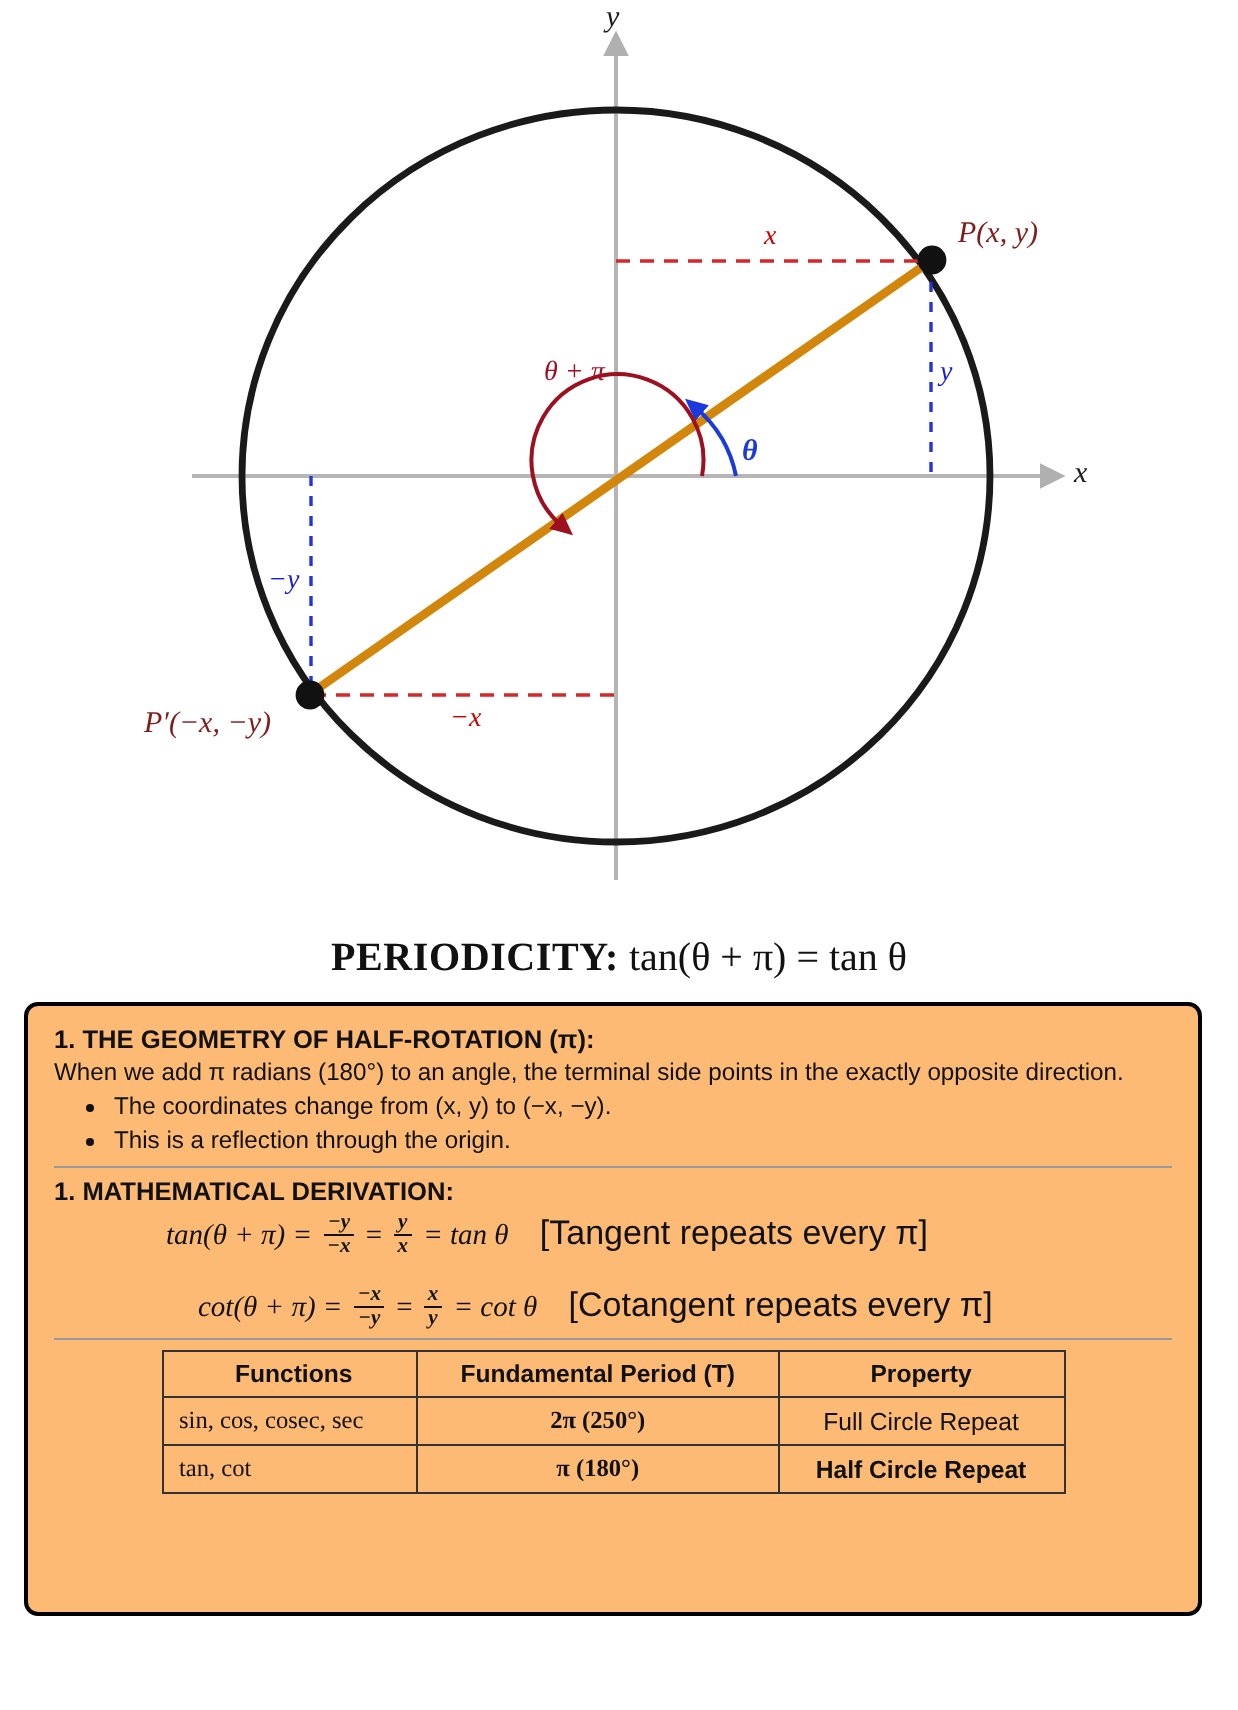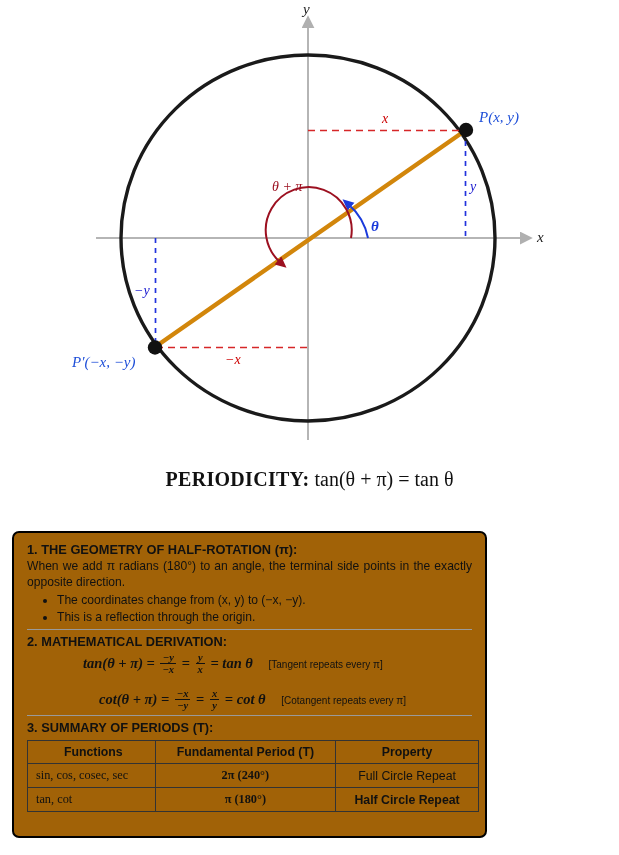--- a/index.html
+++ b/index.html
@@ -28,21 +28,21 @@
   }
 
   .math-label {
     position: absolute;
     font-family: "Liberation Serif", serif;
     font-style: italic;
     white-space: nowrap;
     line-height: 1;
   }
   .lbl-axis { font-size: 15px; color: #1a1a1a; }
-  .lbl-point { font-size: 15px; color: #1d4ed8; }
+  .lbl-point { font-size: 15px; color: #7f1d1d; }
   .lbl-red { font-size: 14px; color: #cc0000; }
   .lbl-blue { font-size: 14px; color: #1a1ad0; }
   .lbl-darkred { font-size: 14px; color: #9c1020; font-style: italic; }
   .lbl-theta { font-size: 15px; color: #1a3adb; font-weight: bold; }
 
   
   #periodicity-title {
     position: absolute;
     left: 0;
     top: 468px;
@@ -59,27 +59,27 @@
   }
   #periodicity-title .pt-eq {
     font-weight: normal;
   }
   .ital { font-style: italic; }
 
   
   #explanation-box {
     position: absolute;
     left: 12px;
-    top: 531px;
-    width: 475px;
+    top: 501px;
+    width: 589px;
     height: 307px;
     box-sizing: border-box;
     border: 2.5px solid #000000;
     border-radius: 7px;
-    background: #a16207;
+    background: #fdba74;
     padding: 9px 13px 6px 13px;
     font-family: "Liberation Sans", sans-serif;
     font-size: 12.1px;
     color: #111111;
   }
   .sec-head {
     font-weight: bold;
     font-size: 12.8px;
     margin: 0 0 1px 0;
     font-family: "Liberation Sans", sans-serif;
@@ -108,36 +108,36 @@
   }
   .formula-row {
     text-align: left;
     padding-left: 56px;
     font-family: "Liberation Serif", serif;
     font-size: 14.5px;
     margin-top: 4px;
     white-space: nowrap;
   }
   .formula-row.second { margin-top: 13px; padding-left: 72px; }
-  .fbold { font-weight: bold; text-align: center; }
+  .fbold { font-weight: normal; text-align: center; }
   .frac {
     display: inline-block;
     vertical-align: middle;
     text-align: center;
     font-size: 10.5px;
     line-height: 1.06;
     margin: 0 2px;
     position: relative;
     top: -1px;
   }
   .frac .num { display: block; border-bottom: 1.1px solid #111; padding: 0 2px; font-weight: bold; font-style: italic; }
   .frac .den { display: block; padding: 0 2px; font-weight: bold; font-style: italic; }
   .bracket-note {
     font-family: "Liberation Sans", sans-serif;
-    font-size: 10px;
+    font-size: 17px;
     margin-left: 12px;
     font-weight: normal;
   }
 
   
   table.periods-table {
     border-collapse: collapse;
     margin: 5px auto 0 auto;
     width: 452px;
     font-family: "Liberation Sans", sans-serif;
@@ -233,21 +233,21 @@
 
   <div class="sec-head">1. THE GEOMETRY OF HALF-ROTATION (π):</div>
   <p class="sec-body">When we add π radians (180°) to an angle, the terminal side points in the exactly opposite direction.</p>
   <ul class="bullets">
     <li>The coordinates change from (x, y) to (−x, −y).</li>
     <li>This is a reflection through the origin.</li>
   </ul>
 
   <hr class="divider">
 
-  <div class="sec-head">2. MATHEMATICAL DERIVATION:</div>
+  <div class="sec-head">1. MATHEMATICAL DERIVATION:</div>
 
   <div class="formula-row">
     <span class="fbold ital">tan(θ + π) =</span>
     <span class="frac">
       <span class="num">−y</span>
       <span class="den">−x</span>
     </span>
     <span class="fbold">=</span>
     <span class="frac">
       <span class="num">y</span>
@@ -267,34 +267,33 @@
     <span class="frac">
       <span class="num">x</span>
       <span class="den">y</span>
     </span>
     <span class="fbold ital">= cot θ</span>
     <span class="bracket-note">[Cotangent repeats every π]</span>
   </div>
 
   <hr class="divider">
 
-  <div class="sec-head">3. SUMMARY OF PERIODS (T):</div>
 
   <table class="periods-table">
     <thead>
       <tr>
         <th class="col-fn">Functions</th>
         <th>Fundamental Period (T)</th>
         <th>Property</th>
       </tr>
     </thead>
     <tbody>
       <tr>
         <td class="cell-fn">sin, cos, cosec, sec</td>
-        <td class="cell-period">2π (240°)</td>
+        <td class="cell-period">2π (250°)</td>
         <td class="cell-prop">Full Circle Repeat</td>
       </tr>
       <tr>
         <td class="cell-fn">tan, cot</td>
         <td class="cell-period">π (180°)</td>
         <td class="cell-prop bold">Half Circle Repeat</td>
       </tr>
     </tbody>
   </table>
 </div>

